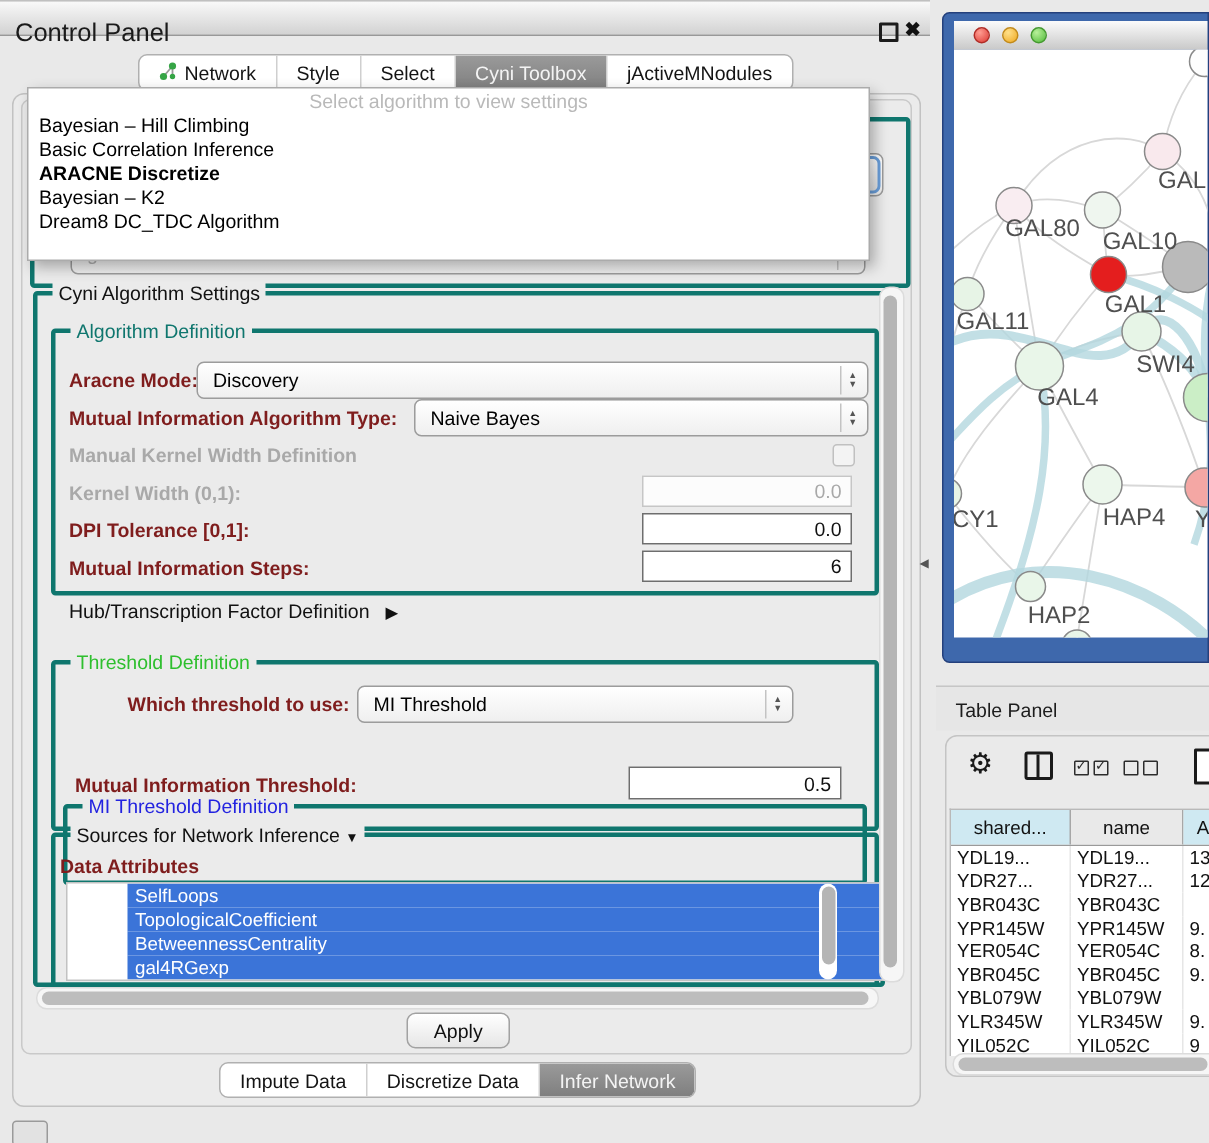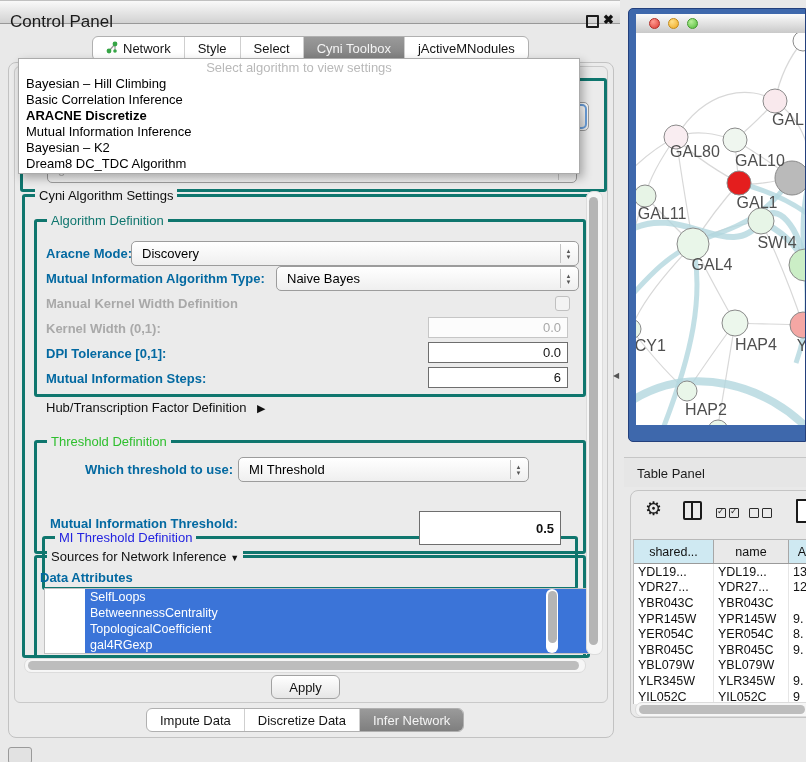--- a/index.html
+++ b/index.html
@@ -34,21 +34,21 @@
 
   
   .grp{border:3px solid #0f766e;border-radius:3px;}
   .legend{position:absolute;top:-9px;left:10px;background:#ebebeb;padding:0 4px;font-size:13px;white-space:nowrap;}
   .combo{position:absolute;border:1px solid #9c9c9c;border-radius:5px;background:linear-gradient(#ffffff,#efefef);}
   .combo .ctext{position:absolute;left:10px;top:0;bottom:0;display:flex;align-items:center;font-size:13px;color:#000;}
   .stepper{position:absolute;right:2px;top:2px;bottom:2px;width:15px;border-left:1px solid #c3c3c3;
     display:flex;flex-direction:column;align-items:center;justify-content:center;color:#555;font-size:6px;line-height:6px;}
   .stepper.focus{border:2px solid #6ba0dc;border-radius:5px;right:1px;top:1px;bottom:1px;background:linear-gradient(#fff,#e4e4e4);}
 
-  .lbl{font-size:13px;font-weight:700;color:#0369a1;white-space:nowrap;}
+  .lbl{font-size:13px;font-weight:700;color:#7f1d1d;white-space:nowrap;}
   .lbl.dis{color:#a9a9a9;}
   .field{position:absolute;background:#fff;border:1px solid #6e6e6e;font-size:13px;text-align:right;
          display:flex;align-items:center;justify-content:flex-end;padding-right:6px;box-sizing:border-box;}
   .field.dis{border:1px solid #c6c6c6;background:#fcfcfc;color:#a8a8a8;}
   .chk{width:13px;height:13px;border:1px solid #c0c0c0;border-radius:3px;background:#f3f3f3;}
 
   
   .sb-v{background:#f6f6f6;border:1px solid #dcdcdc;border-radius:7px;}
   .sb-v .thumb{position:absolute;left:2px;width:9px;border-radius:5px;background:#b5b5b5;}
   .sb-h{background:#f6f6f6;border:1px solid #dcdcdc;border-radius:7px;}
@@ -142,21 +142,20 @@
         </span>
     </div>
   </div>
 
   <div class="abs dd">
     <div class="dd-prompt">Select algorithm to view settings</div>
     <div id="dd-items">
         <div class="dd-item">Bayesian – Hill Climbing</div>
         <div class="dd-item">Basic Correlation Inference</div>
         <div class="dd-item" style="font-weight: 700;">ARACNE Discretize</div>
-        <div class="dd-item">Mutual Information Inference</div>
         <div class="dd-item">Bayesian – K2</div>
         <div class="dd-item">Dream8 DC_TDC Algorithm</div>
       </div>
   </div>
 
   <div class="abs grp" style="left:22px;top:194px;width:562px;height:458px;">
     <span class="legend">Cyni Algorithm Settings</span>
   </div>
 
   <div class="abs grp" style="left:34px;top:219px;width:546px;height:172px;">
@@ -200,34 +199,34 @@
     <span class="ctext">MI Threshold</span>
     <span class="stepper">
         <span>▲</span>
         <span>▼</span>
       </span>
   </div>
   <div class="abs grp" style="left:42px;top:496px;width:530px;height:48px;margin-top:40px;">
     <span class="legend" style="color:#2323e0;">MI Threshold Definition</span>
   </div>
   <span class="abs lbl" style="left:50px;top:516px;">Mutual Information Threshold:</span>
-  <div class="abs field" style="left:419px;top:511px;width:142px;height:34px;font-weight:bold;">0.5</div>
+  <div class="abs field" style="left:419px;top:511px;width:142px;height:22px;">0.5</div>
 
   <div class="abs grp" style="left:34px;top:555px;width:546px;height:97px;">
     <span class="legend">
       <span>Sources for Network Inference</span>
       <span style="font-size:9px;">▼</span>
     </span>
   </div>
   <span class="abs lbl" style="left:40px;top:570px;">Data Attributes</span>
   <div class="abs attr-list" style="left:44px;top:588px;width:514px;height:64px;padding-left:40px;">
     <div id="attr-items">
         <div class="attr-item">SelfLoops</div>
+        <div class="attr-item">TopologicalCoefficient</div>
         <div class="attr-item">BetweennessCentrality</div>
-        <div class="attr-item">TopologicalCoefficient</div>
         <div class="attr-item">gal4RGexp</div>
       </div>
     <div class="abs sb-v" style="left:501px;top:0;width:12px;height:64px;border:none;background:#fff;">
       <div class="thumb" style="top:2px;height:52px;"></div>
     </div>
   </div>
 
   <div class="abs sb-v" style="left:586px;top:191px;width:15px;height:462px;">
     <div class="thumb" style="top:5px;height:448px;"></div>
   </div>

